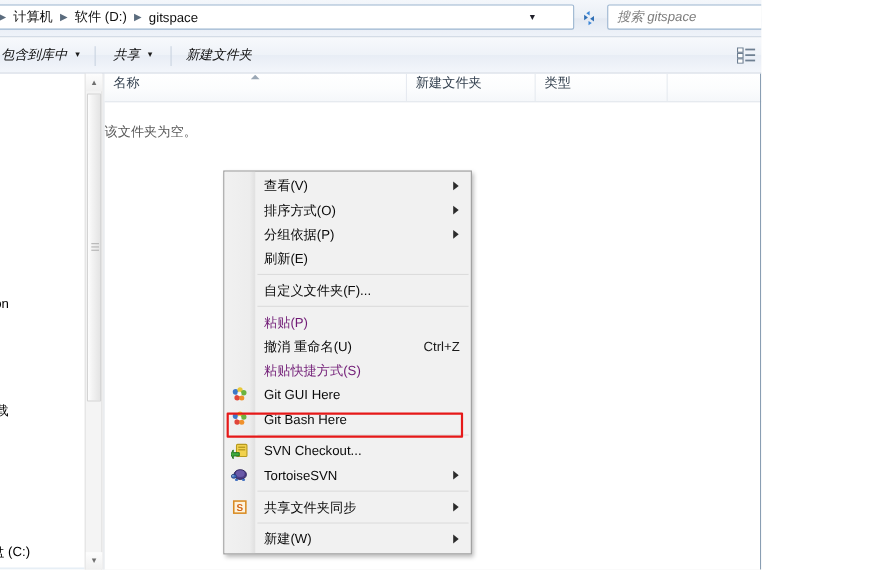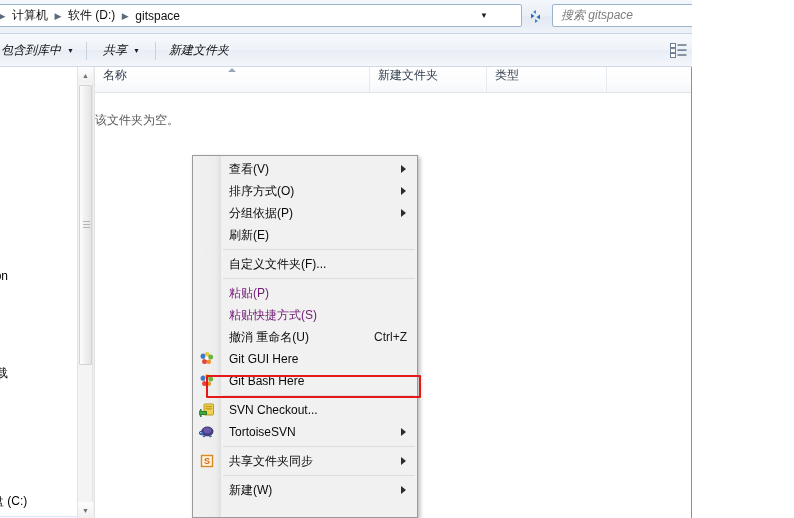--- a/index.html
+++ b/index.html
@@ -287,26 +287,26 @@
   .win-right-edge {
     position: absolute;
     right: 0; top: 67px;
     width: 1px; height: 451px;
     background: #7d94ab;
   }
 
   
   .ctxmenu {
     position: absolute;
-    left: 192px; top: 155px;
+    left: 203px; top: 155px;
     width: 226px;
     background: #f1f1f1;
     border: 1px solid #9a9a9a;
     box-shadow: 2px 2px 4px rgba(0,0,0,.28);
-    padding: 2px 0 16px 0;
+    padding: 2px 0 2px 0;
     box-sizing: border-box;
     overflow: hidden;
   }
   .ctxmenu::before {
     content: "";
     position: absolute;
     left: 0; top: 0;
     width: 27px; height: 100%;
     background: linear-gradient(to right,#f1f1f1 0%,#ededed 85%,#e2e2e2 100%);
   }
@@ -528,27 +528,27 @@
     <div class="ctx-item">
       <span class="ctx-label">自定义文件夹(F)...</span>
     </div>
 
     <div class="ctx-sep"></div>
 
     <div class="ctx-item disabled">
       <span class="ctx-label">粘贴(P)</span>
     </div>
 
+    <div class="ctx-item">
+      <span class="ctx-label">撤消 重命名(U)</span>
+      <span class="ctx-accel">Ctrl+Z</span>
+    </div>
+
     <div class="ctx-item disabled">
       <span class="ctx-label">粘贴快捷方式(S)</span>
-    </div>
-
-    <div class="ctx-item">
-      <span class="ctx-label">撤消 重命名(U)</span>
-      <span class="ctx-accel">Ctrl+Z</span>
     </div>
 
     <div class="ctx-item">
       <span class="ctx-icon">
         <svg width="16" height="16" viewBox="0 0 16 16">
           <circle cx="4.2" cy="5.2" r="2.6" fill="#3d78c8"></circle>
           <circle cx="8.2" cy="3.4" r="2.4" fill="#e8ca3a"></circle>
           <circle cx="11.6" cy="6.0" r="2.5" fill="#6cb33f"></circle>
           <circle cx="5.6" cy="10.6" r="2.5" fill="#e0453a"></circle>
           <circle cx="9.8" cy="10.8" r="2.3" fill="#f0912c"></circle>

